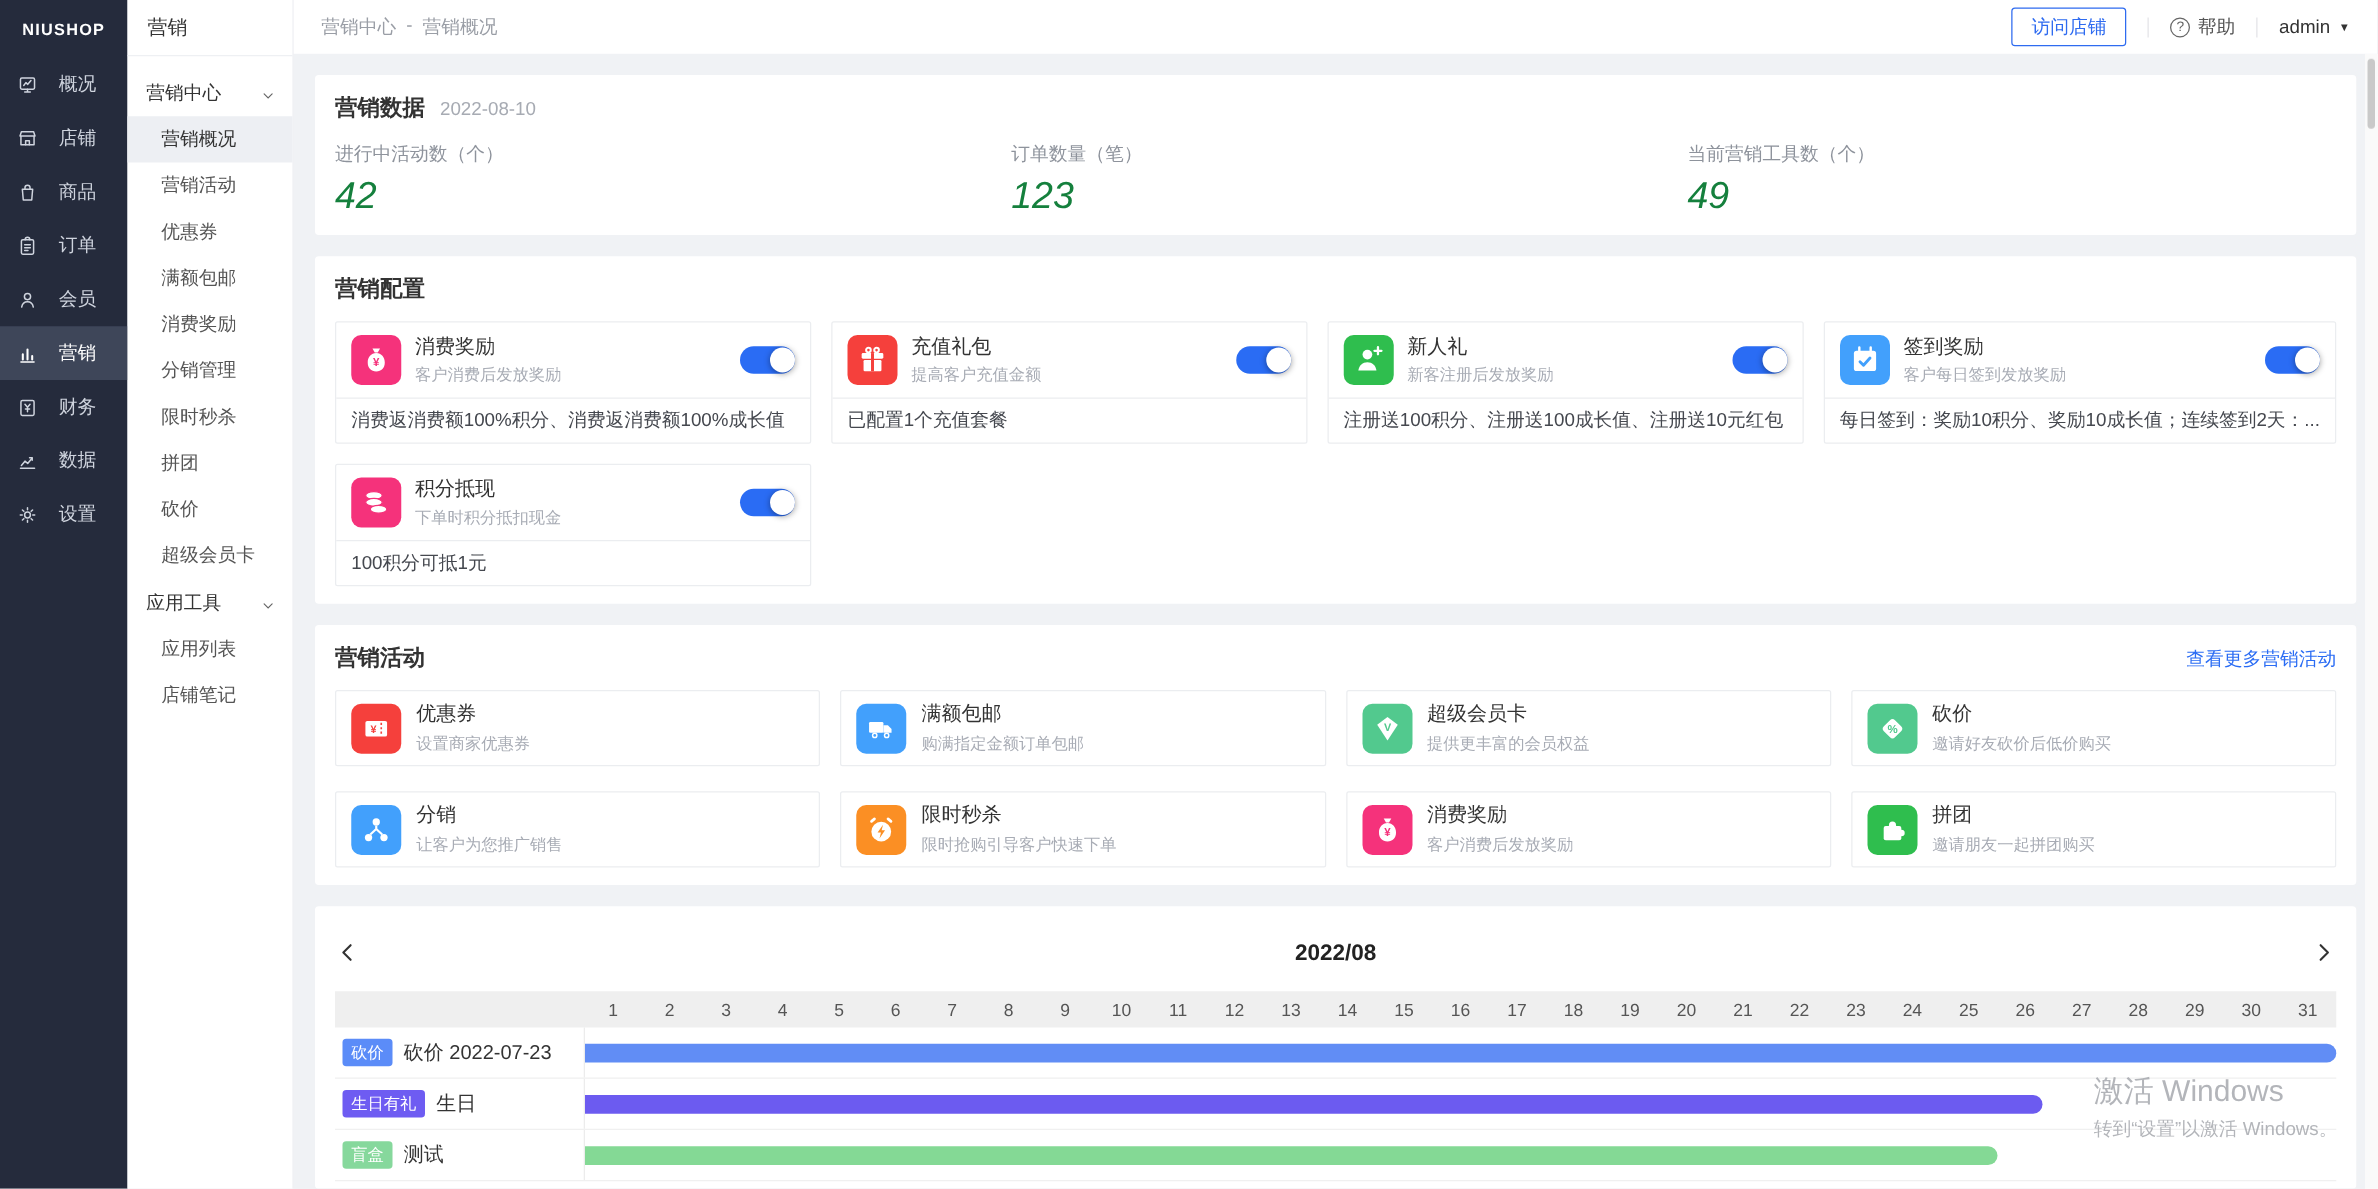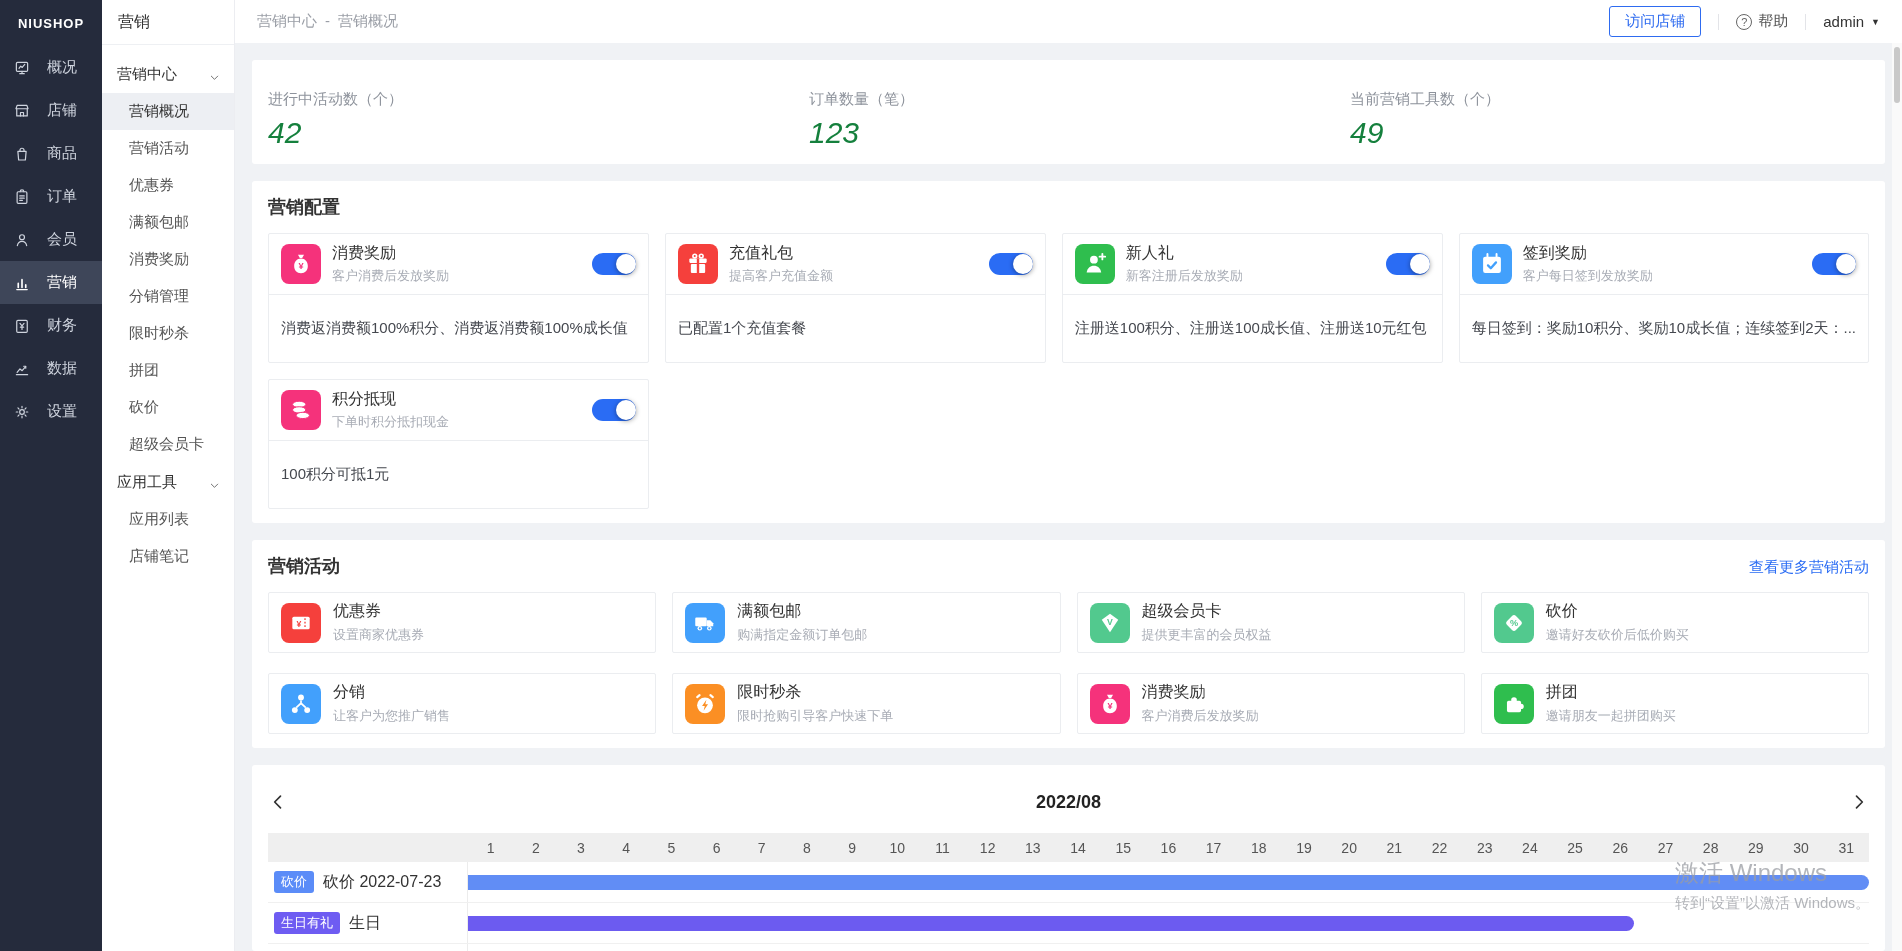--- a/index.html
+++ b/index.html
@@ -65,21 +65,21 @@
   .tile { width:40px; height:40px; border-radius:8px; flex:none;
     display:flex; align-items:center; justify-content:center; }
   .tile svg { width:26px; height:26px; }
   .cfg-info { display:flex; flex-direction:column; gap:3px; min-width:0; }
   .cfg-title { font-size:16px; color:#333; }
   .cfg-sub { font-size:13px; color:#a8acb5; white-space:nowrap; overflow:hidden; text-overflow:ellipsis; }
   .toggle { margin-left:auto; width:44px; height:22px; border-radius:11px; background:#2a6cf4;
     position:relative; flex:none; cursor:pointer; }
   .toggle .knob { position:absolute; right:0px; top:1px; width:20px; height:20px; border-radius:50%;
     background:#fff; box-shadow:0 1px 5px rgba(0,0,0,.4); }
-  .cfg-desc { border-top:1px solid #ebedf0; padding:24px 12px; font-size:15px; color:#45484f;
+  .cfg-desc { border-top:1px solid #ebedf0; padding:8px 12px; font-size:15px; color:#45484f;
     white-space:nowrap; overflow:hidden; text-overflow:ellipsis; }
 
   
   .act-grid { display:grid; grid-template-columns:repeat(4,1fr); gap:20px 16px; margin-top:14px; }
   .act { border:1px solid #ebedf0; border-radius:2px; padding:8px 12px;
     display:flex; align-items:center; gap:12px; cursor:pointer; }
   .act-title { font-size:16px; color:#333; margin-bottom:4px; }
   .act-sub { font-size:13px; color:#a8acb5; }
 
   
@@ -319,20 +319,24 @@
         <span class="user">
           <span>admin</span>
           <span class="caret">▼</span>
         </span>
       </div>
     </header>
 
     <div class="content">
 
       <section class="card">
+        <div class="card-title-row">
+          <span class="card-title">营销数据</span>
+          <span class="card-date">2022-08-10</span>
+        </div>
         <div class="stats">
 
             <div class="stat">
               <div class="stat-label">进行中活动数（个）</div>
               <div class="stat-value">42</div>
             </div>
 
             <div class="stat">
               <div class="stat-label">订单数量（笔）</div>
               <div class="stat-value">123</div>

